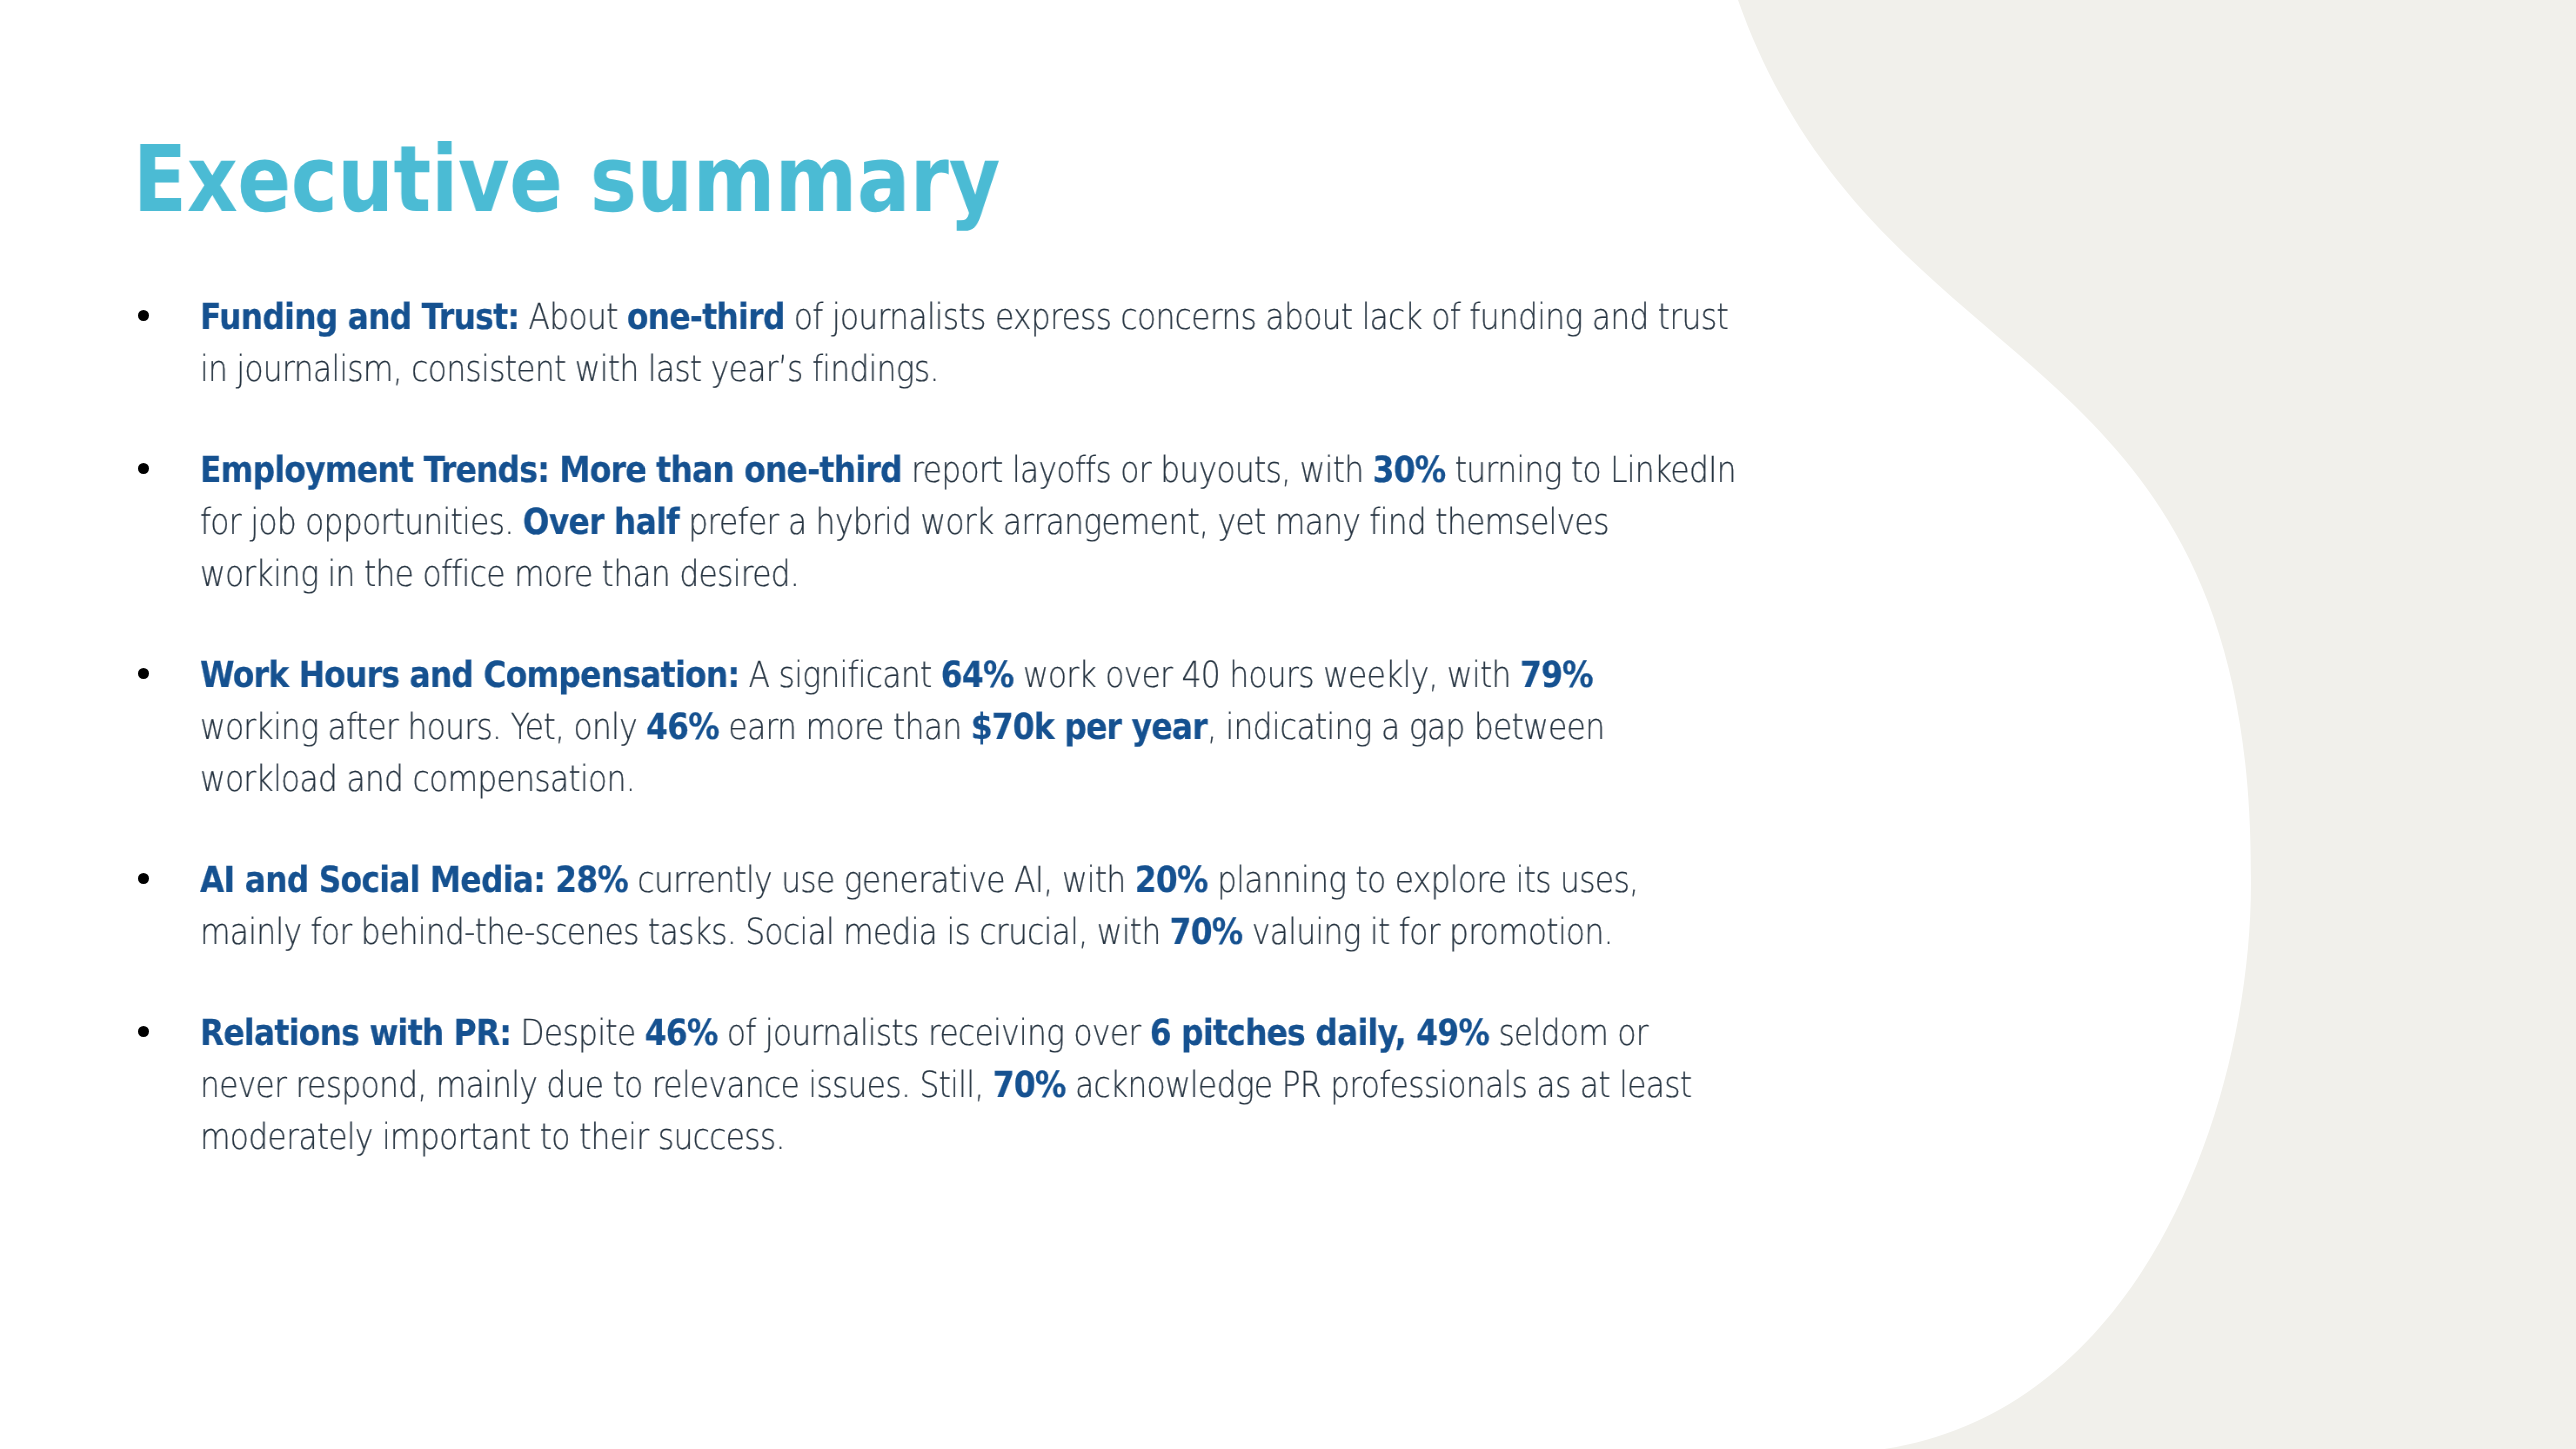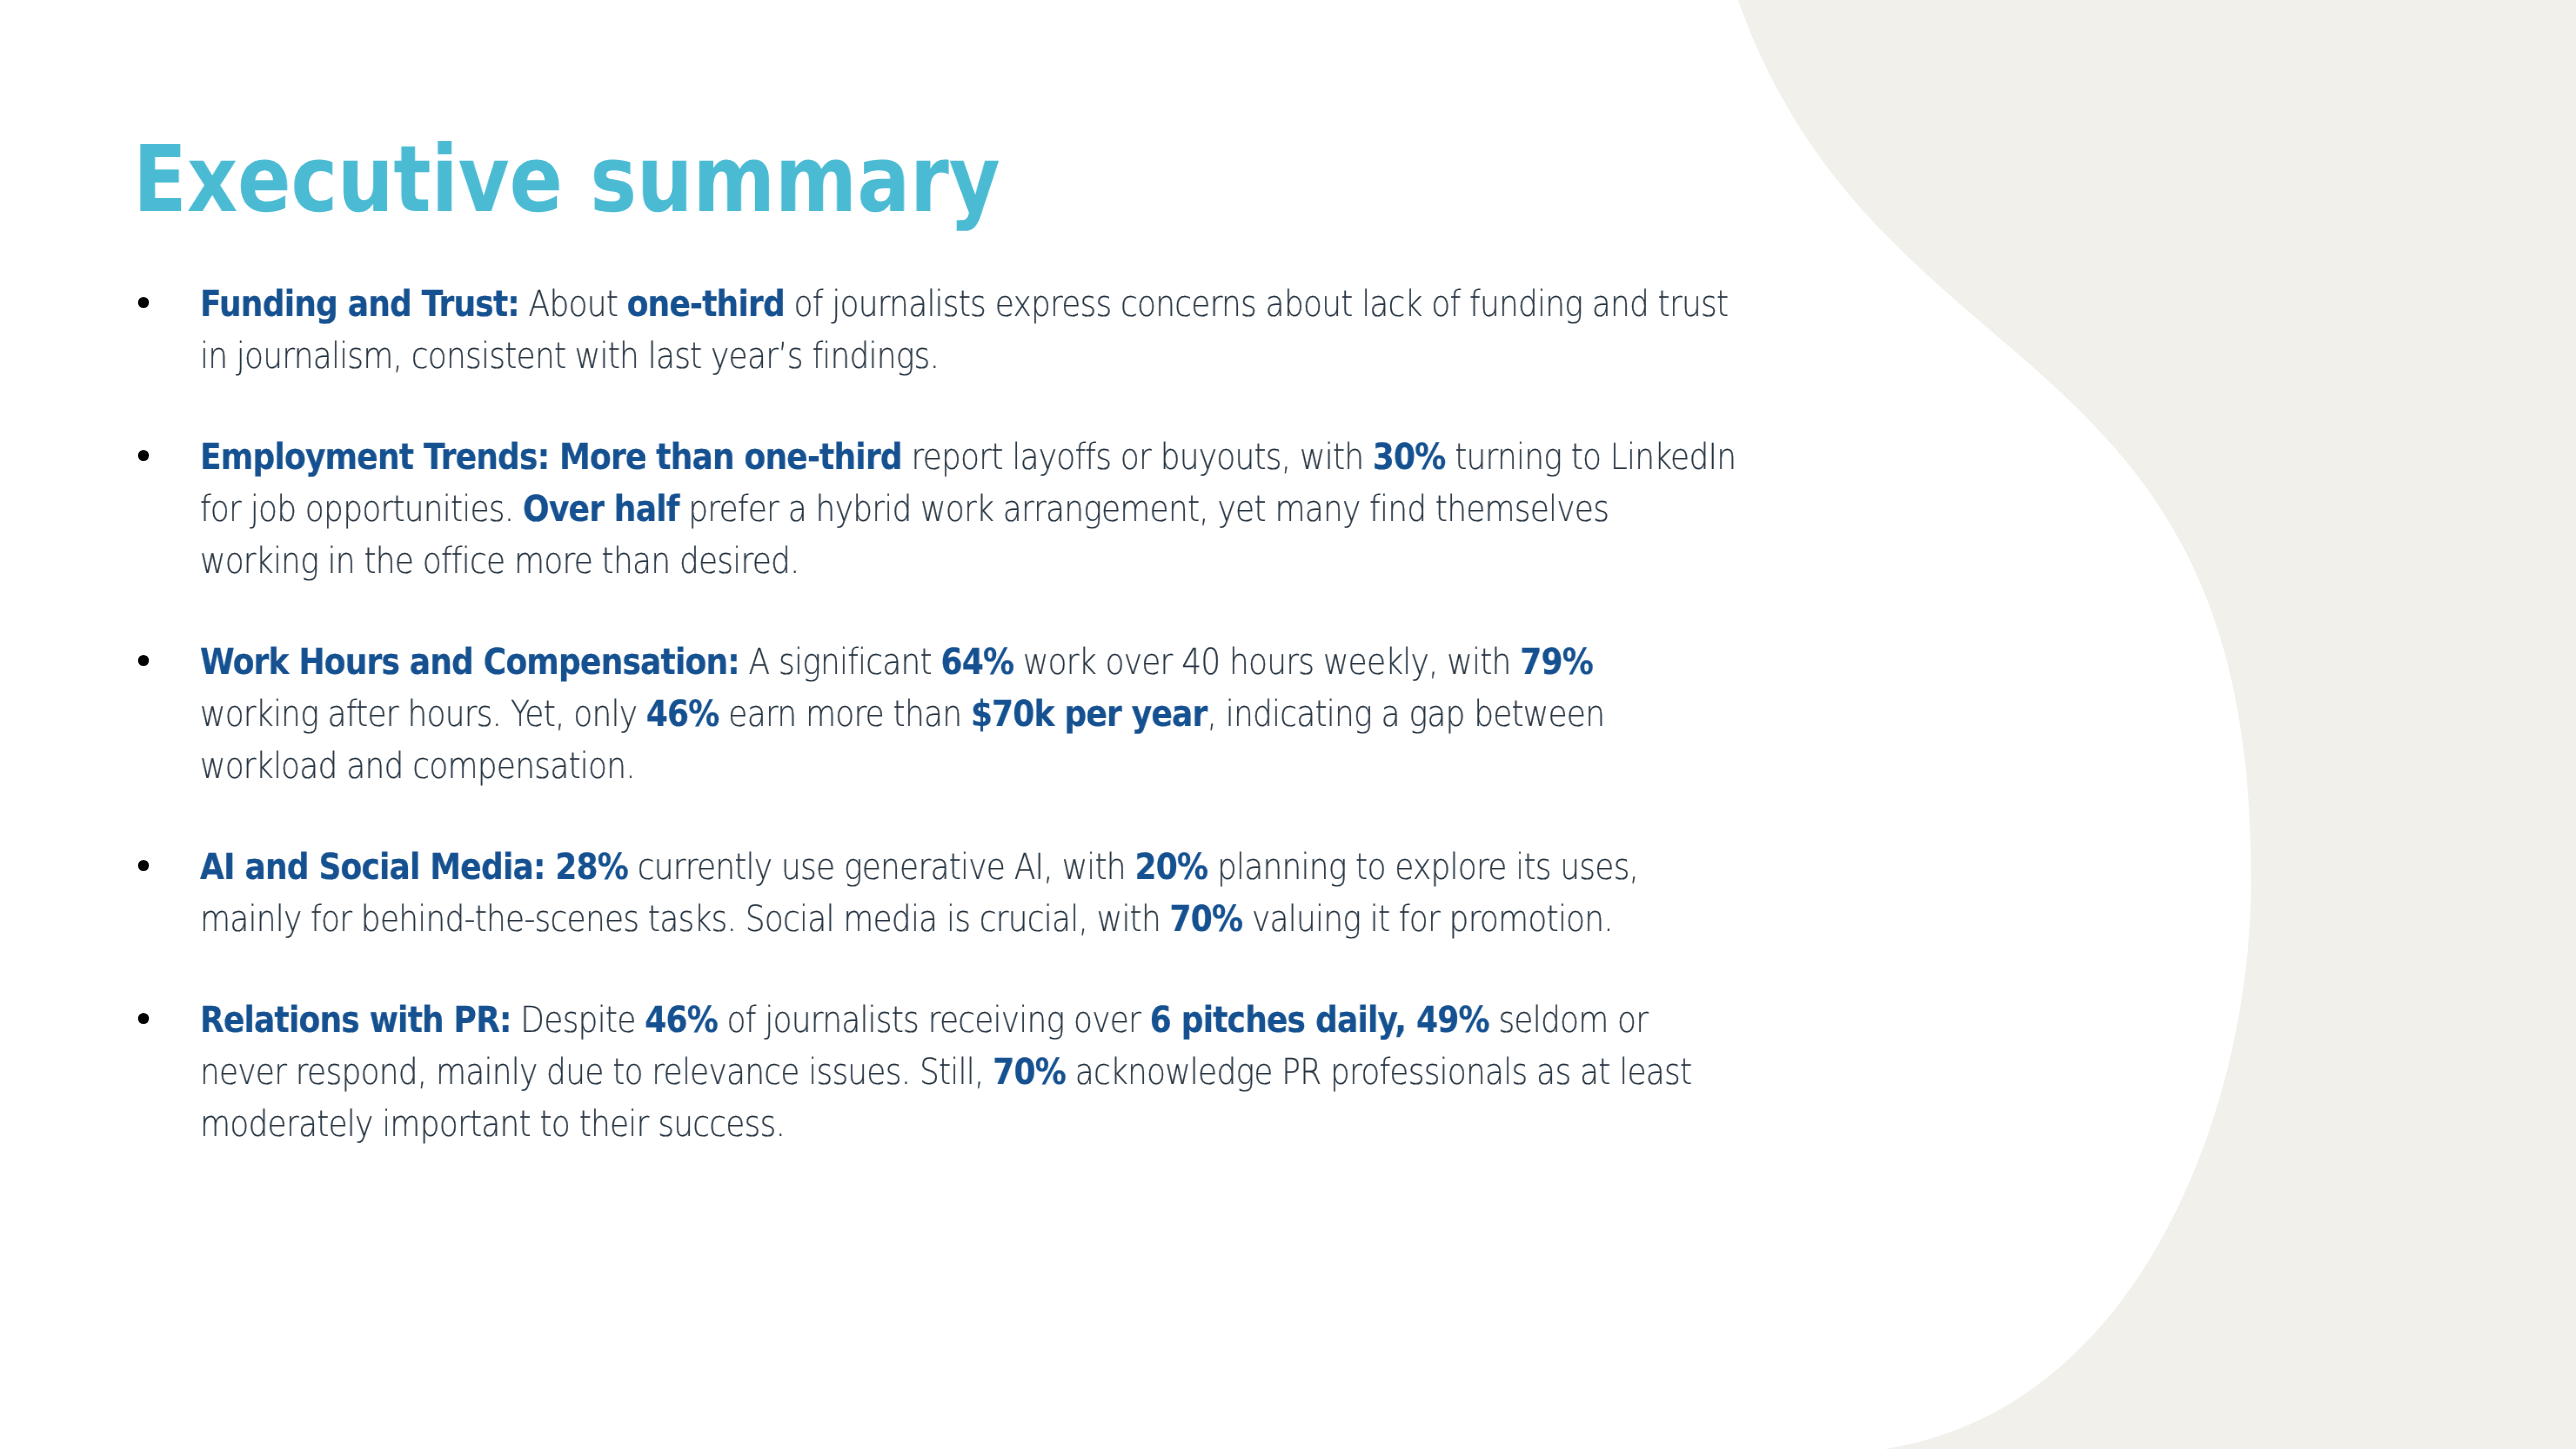--- a/index.html
+++ b/index.html
@@ -9,21 +9,21 @@
        -webkit-font-smoothing:antialiased;
        text-rendering:geometricPrecision;}
   .slide{position:relative;width:2576px;height:1449px;background:#ffffff;overflow:hidden;}
   .bg-shape{position:absolute;left:0;top:0;width:2576px;height:1449px;}
   .title{position:absolute;left:133px;top:134px;margin:0;
          font-family:"DejaVu Sans",sans-serif;
          font-size:92px;font-weight:700;color:#4bbbd4;line-height:1;
          letter-spacing:-0.2px;white-space:nowrap;
          transform:scaleX(0.858);transform-origin:left top;
          will-change:transform;}
-  .bullets{position:absolute;left:200px;top:279px;width:1852px;}
+  .bullets{position:absolute;left:200px;top:292px;width:1852px;}
   .bullet{position:relative;margin:0 0 49px 0;}
   .bullet:last-child{margin-bottom:0;}
   .bullet .dot{position:absolute;left:-62px;top:18px;width:11.3px;height:11.3px;
                border-radius:50%;background:#000000;z-index:2;}
   .bullet p{margin:0;font-family:"DejaVu Sans",sans-serif;
             font-size:36px;line-height:52px;color:#24323f;
             font-weight:300;white-space:nowrap;
             letter-spacing:-0.8px;
             -webkit-text-stroke:0.2px #24323f;
             transform:scaleX(0.87);transform-origin:left top;

